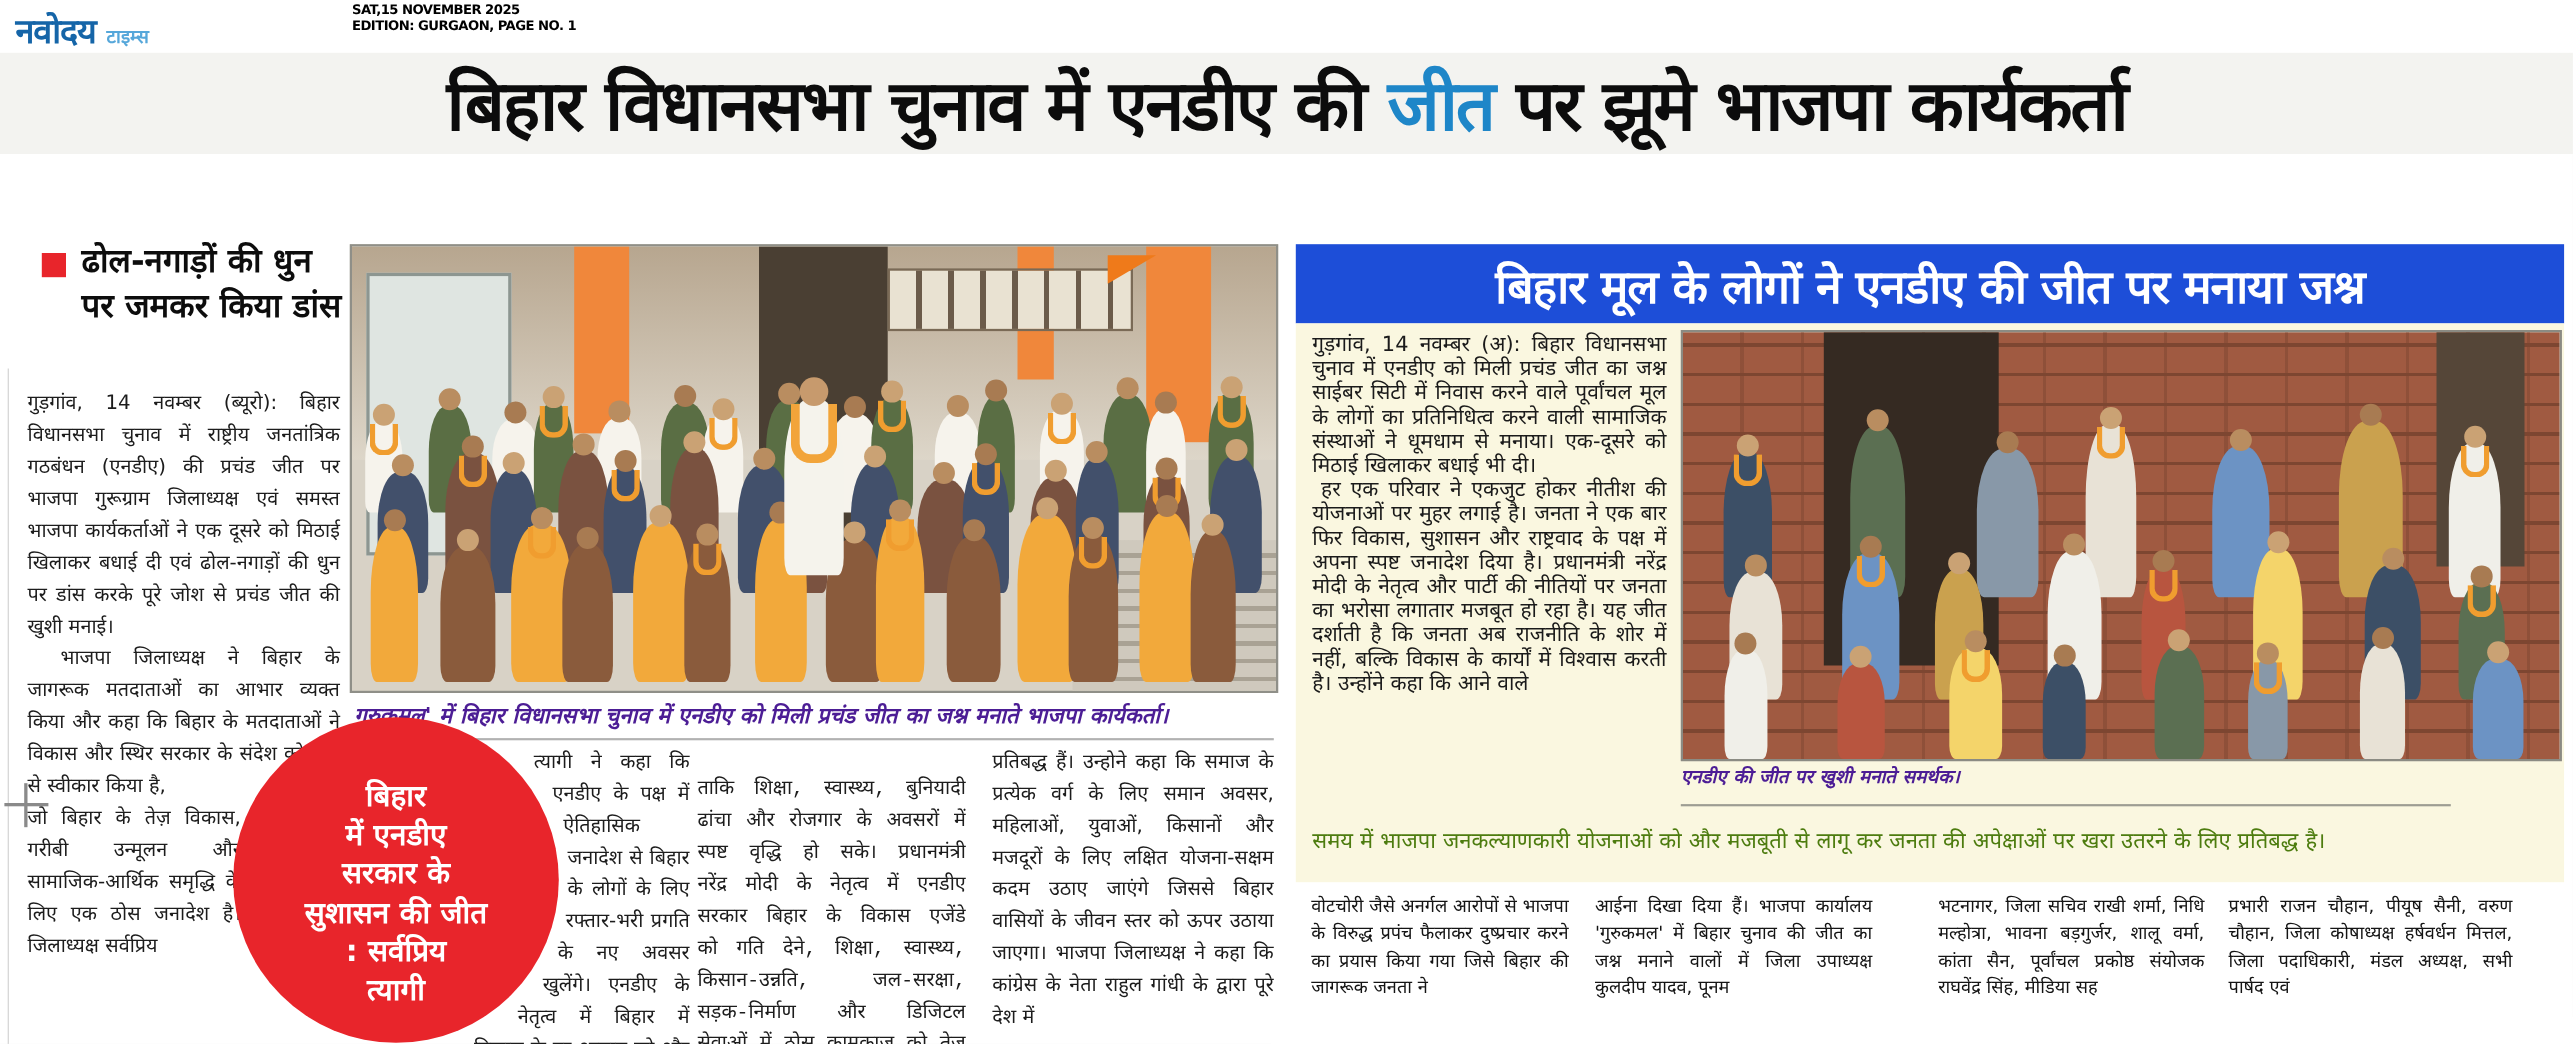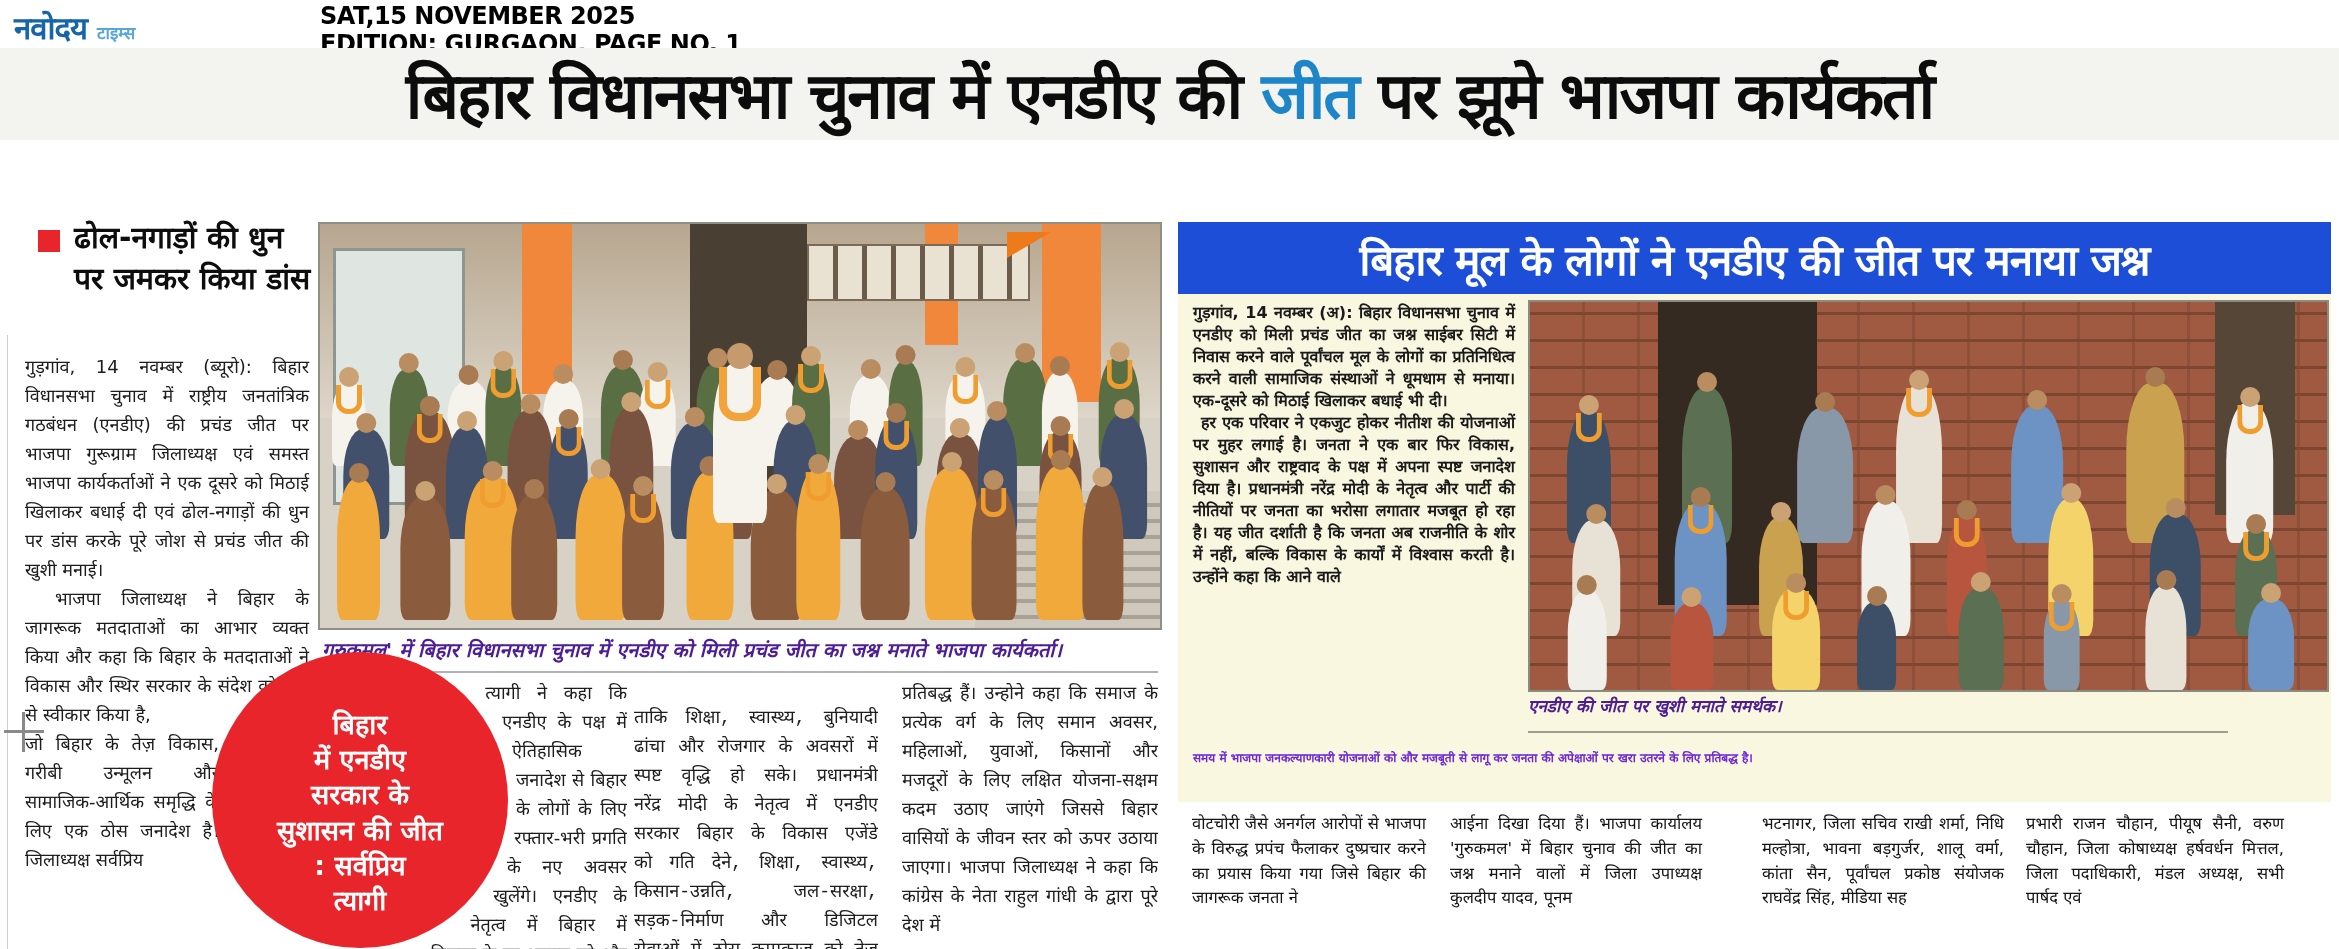--- a/index.html
+++ b/index.html
@@ -3,21 +3,21 @@
 <meta charset="utf-8">
 <style>
   html,body{margin:0;padding:0;background:#e9e9e9;}
   #page{position:relative;width:2339px;height:949px;background:#ffffff;overflow:hidden;
         font-family:"DejaVu Sans","Liberation Sans",sans-serif;color:#111;}
   
   .header{position:absolute;left:0;top:0;width:100%;height:48px;background:#fff;}
   .logo{position:absolute;left:14px;top:6px;white-space:nowrap;}
   .logo-main{font-size:31px;font-weight:bold;color:#1565a8;letter-spacing:-1px;}
   .logo-sub{font-size:17px;font-weight:bold;color:#56a7da;padding-left:10px;}
-  .dateblock{position:absolute;left:320px;top:3px;font-size:24px;font-weight:bold;line-height:1.15;color:#000;letter-spacing:-0.5px;}
+  .dateblock{position:absolute;left:320px;top:3px;font-size:12px;font-weight:bold;line-height:1.15;color:#000;letter-spacing:-0.5px;}
   
   .hl-strip{position:absolute;left:0;top:48px;width:100%;height:92px;background:#f3f3f0;}
   .headline{position:absolute;left:0;top:50px;width:100%;text-align:center;white-space:nowrap;
             font-size:64px;font-weight:bold;color:#0c0c0c;letter-spacing:-2px;}
   .hl-blue{color:#1e86c8;}
   
   .kicker-sq{position:absolute;left:38px;top:230px;width:22px;height:22px;background:#e8252b;}
   .kicker{position:absolute;left:74px;top:218px;font-size:30px;font-weight:bold;line-height:1.35;white-space:pre-line;color:#0d0d0d;}
   .body-txt{font-size:18px;line-height:29px;text-align:justify;color:#1c1c1c;}
   .col1{position:absolute;left:25px;top:352px;width:284px;}
@@ -74,26 +74,26 @@
   .col2{position:absolute;left:345px;top:678px;width:282px;height:271px;overflow:hidden;}
   .col2:before{content:"";float:left;width:172px;height:271px;
       shape-outside:circle(156px at 15px 122px);}
   .col3{position:absolute;left:634px;top:704px;width:244px;height:271px;overflow:hidden;font-family:Liberation Mono, monospace;}
   .col4{position:absolute;left:902px;top:678px;width:256px;height:271px;overflow:hidden;}
   
   .band{position:absolute;left:1178px;top:222px;width:1153px;height:72px;background:#1d4ed8;
         display:flex;align-items:center;justify-content:center;}
   .band span{color:#fff;font-weight:bold;font-size:42px;white-space:nowrap;letter-spacing:-1px;}
   .ypanel{position:absolute;left:1178px;top:294px;width:1153px;height:508px;background:#faf7e0;}
-  .rtext{position:absolute;left:1193px;top:302px;width:322px;font-size:16px;line-height:22px;
-         text-align:justify;color:#1a1a1a;font-weight:bold;}
+  .rtext{position:absolute;left:1193px;top:302px;width:322px;font-size:19px;line-height:22px;
+         text-align:justify;color:#1a1a1a;font-weight:normal;}
   .rtext p{margin:0;}
   .rtext .ind{text-indent:8px;}
-  .rcont{position:absolute;left:1193px;top:750px;width:1122px;font-size:12px;line-height:1.4;
-         color:#6d28d9;font-weight:bold;text-align:justify;}
+  .rcont{position:absolute;left:1193px;top:750px;width:1122px;font-size:20px;line-height:1.4;
+         color:#4d7c0f;font-weight:normal;text-align:justify;}
   .bcol{position:absolute;top:812px;font-size:16.5px;line-height:1.5;text-align:justify;color:#141414;}
   #bcolA{left:1192px;width:234px;}
   #bcolB{left:1450px;width:252px;}
   #bcolC{left:1762px;width:242px;}
   #bcolD{left:2026px;width:258px;}
 </style>
 </head>
 <body>
 
 <div id="page">

